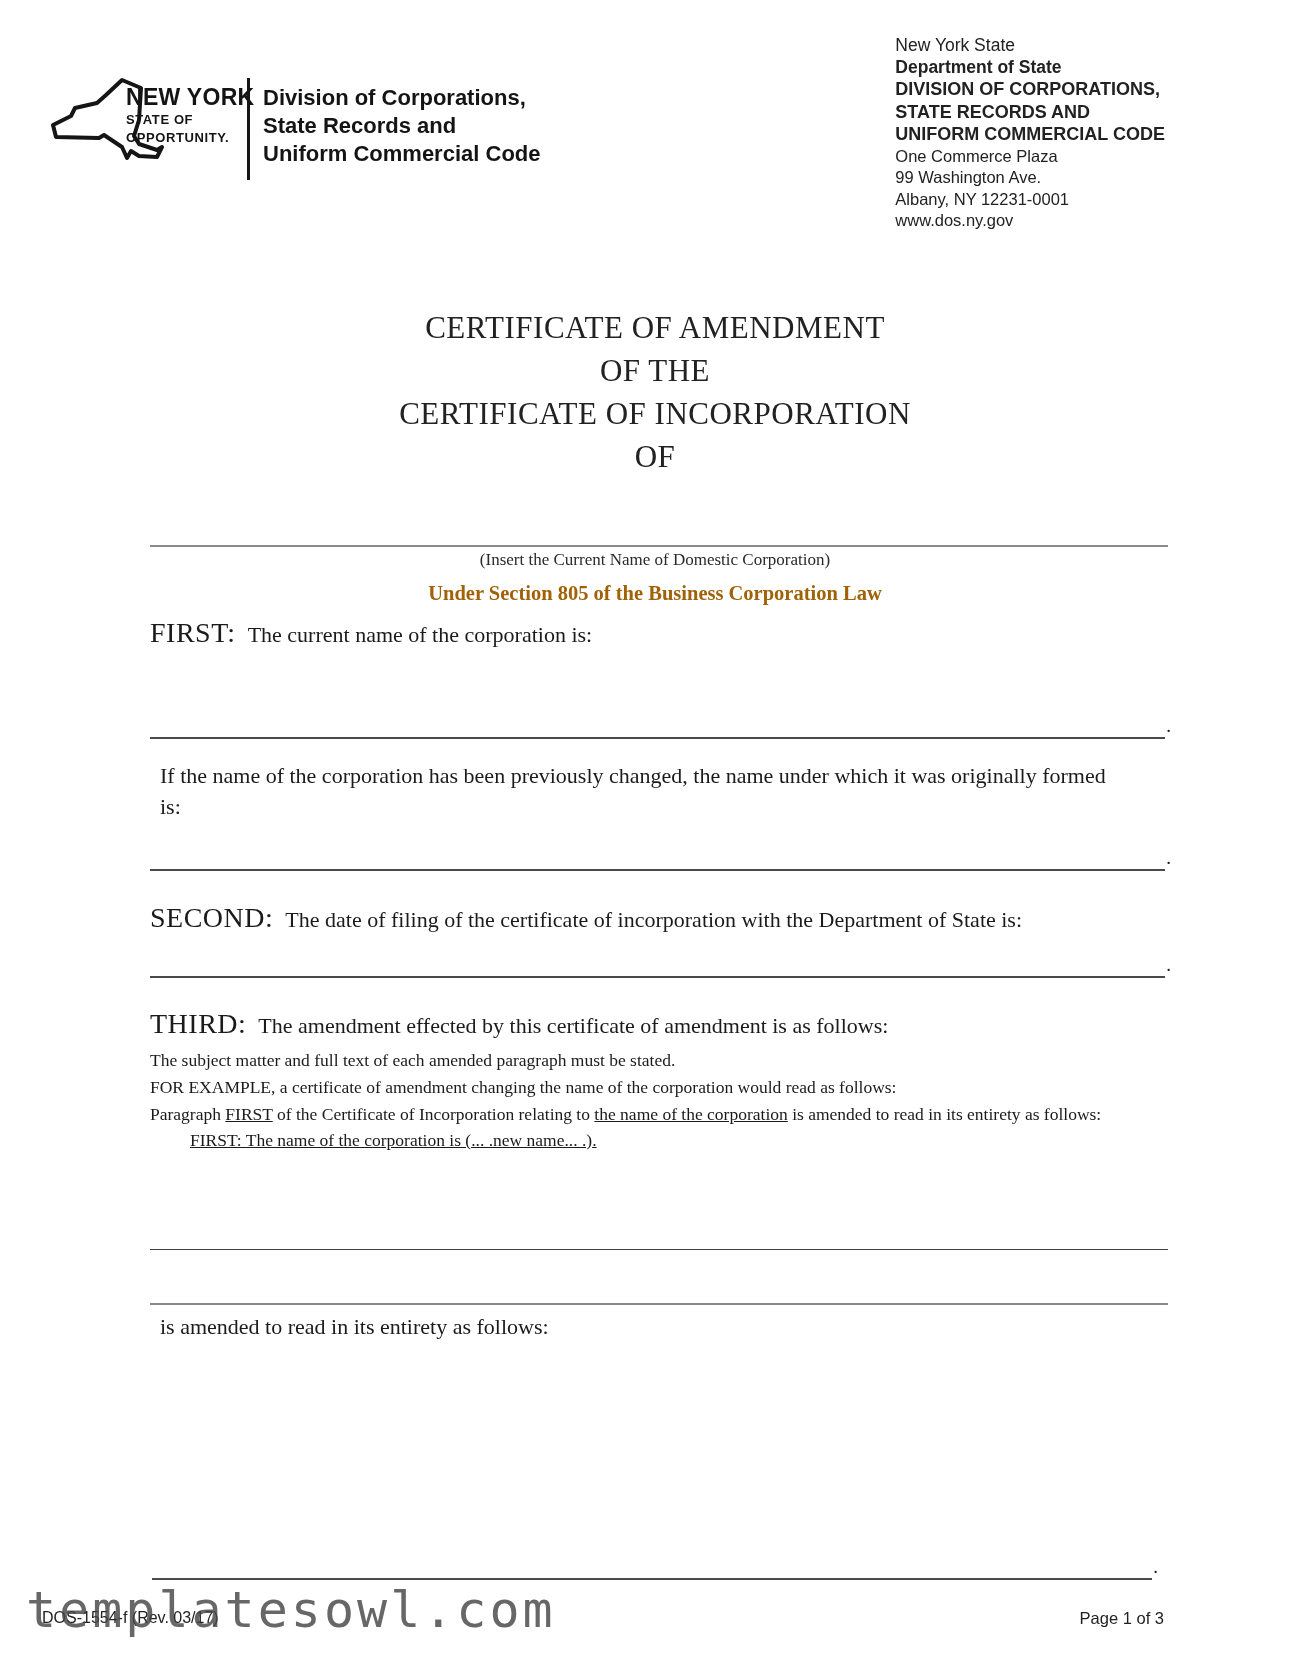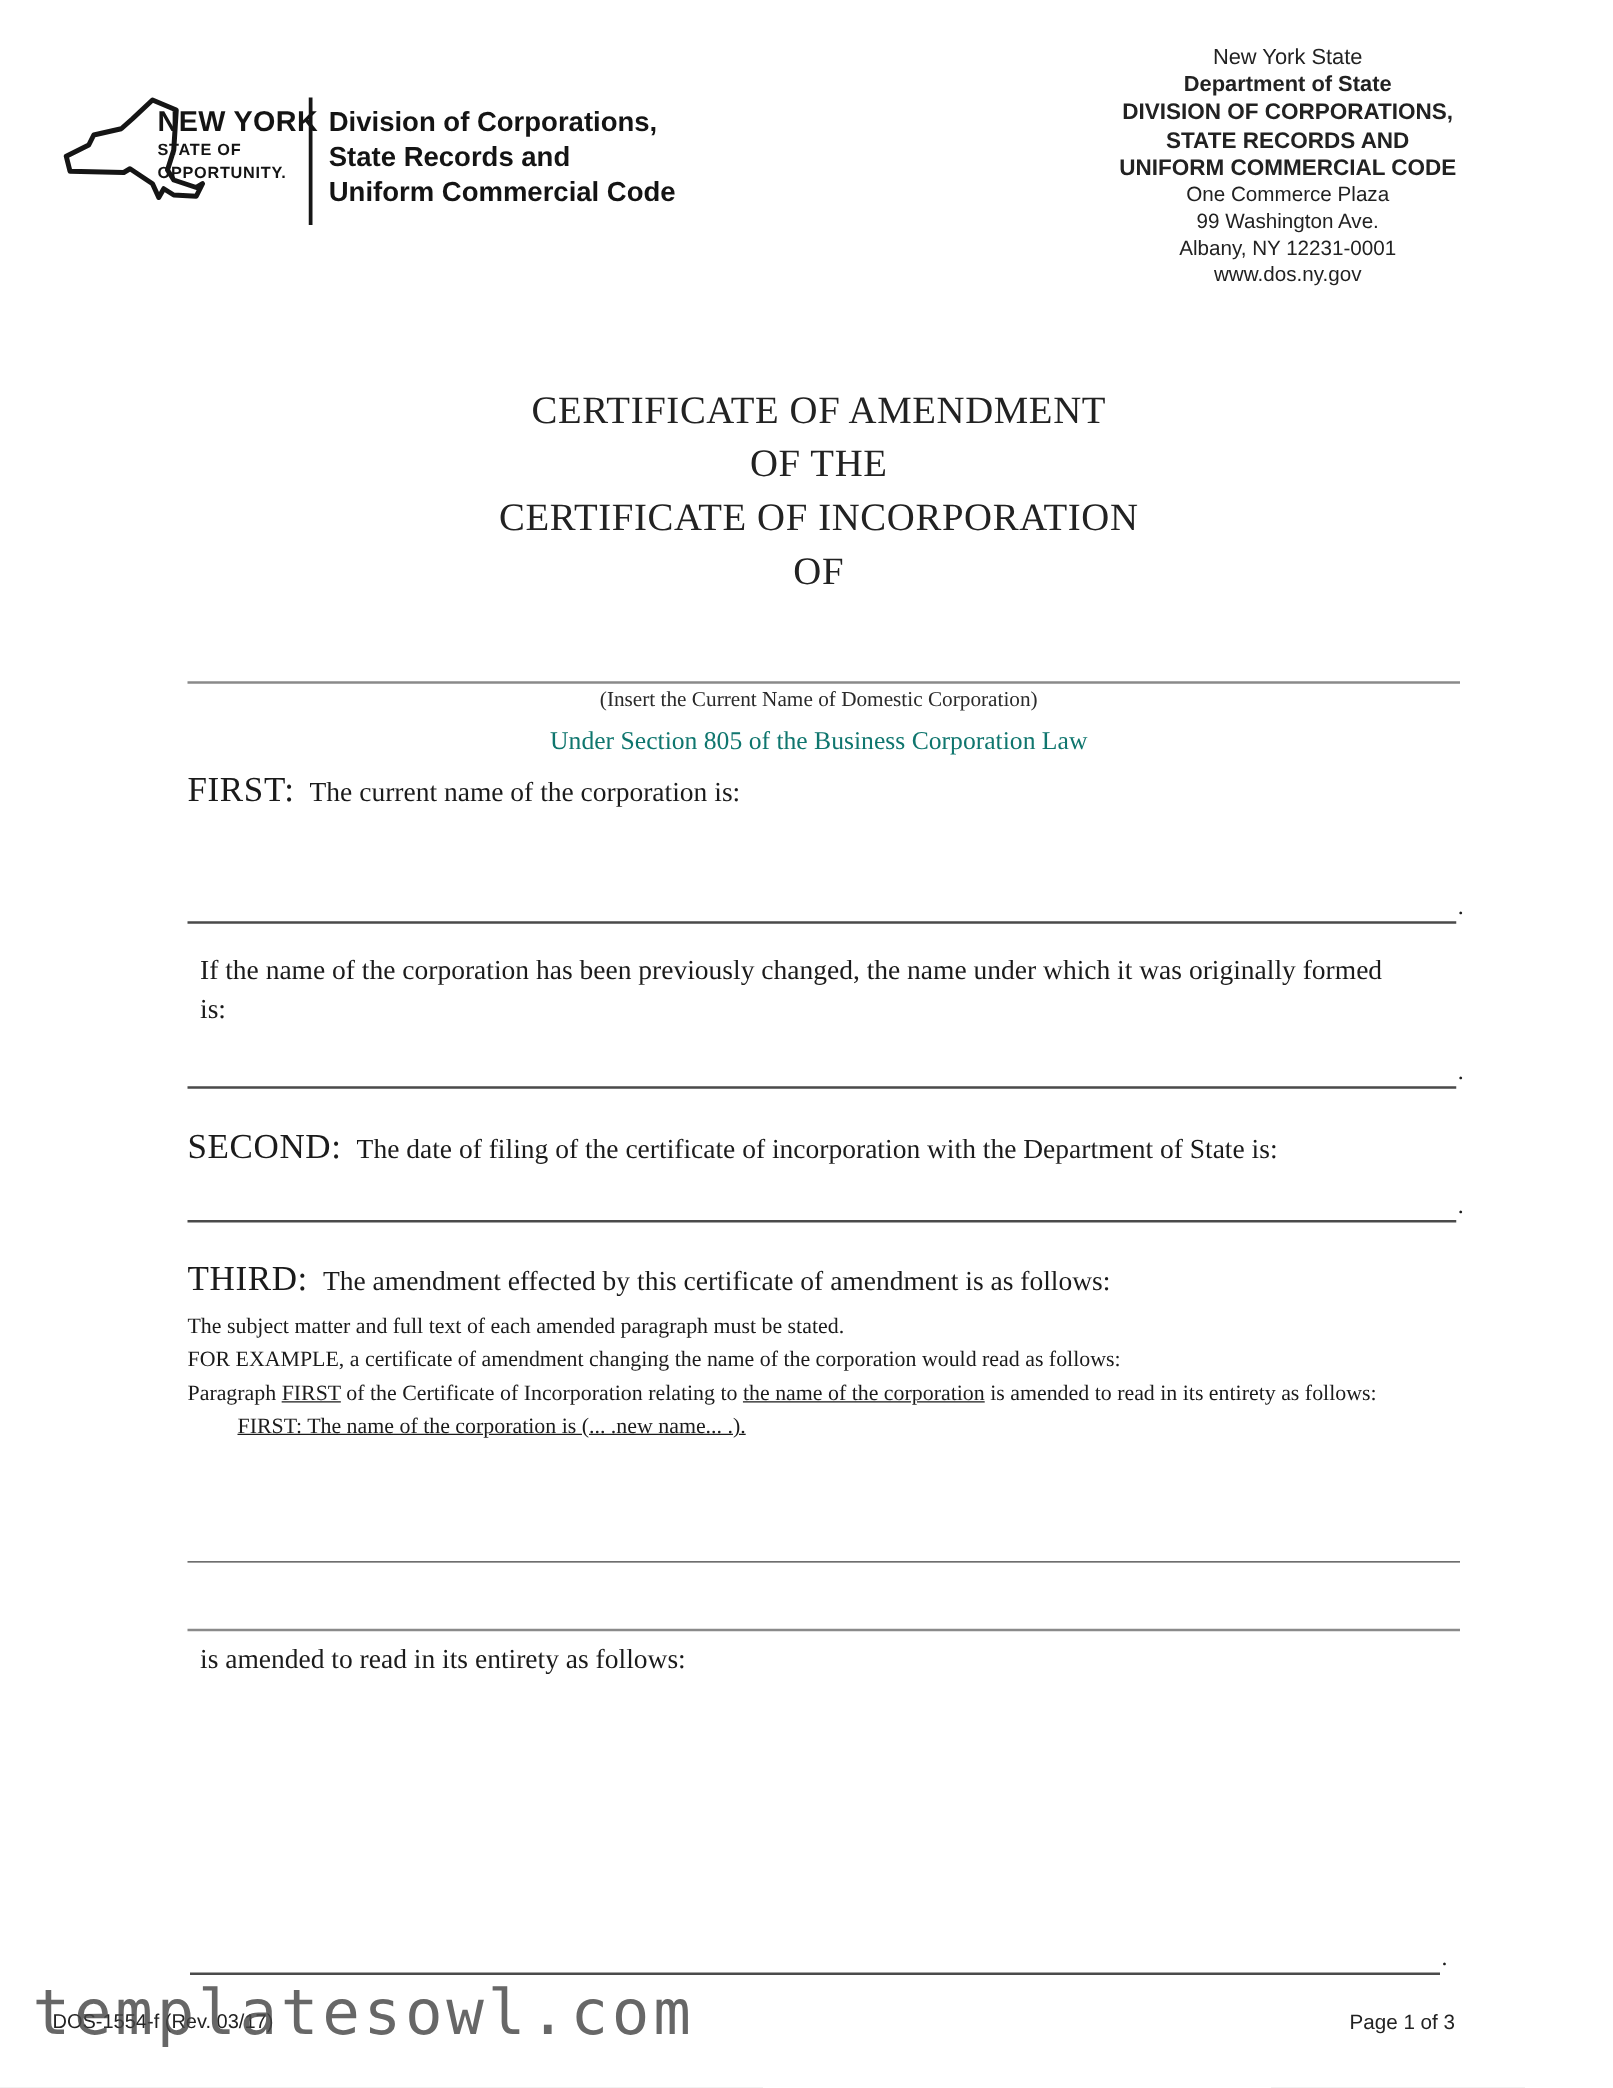--- a/index.html
+++ b/index.html
@@ -15,38 +15,38 @@
   }
 
   
   .logo-map { position:absolute; left:44px; top:72px; width:120px; height:108px; }
   .brand-text { position:absolute; left:126px; top:86px; font-family:"Liberation Sans", sans-serif; color:#141414; }
   .brand-top { font-size:23px; font-weight:800; letter-spacing:0.3px; line-height:23px; }
   .brand-sub { font-size:13px; font-weight:700; letter-spacing:0.6px; line-height:15px; margin-top:3px; }
   .logo-divider { position:absolute; left:247px; top:78px; width:3px; height:102px; background:#161616; }
   .division-block { position:absolute; left:263px; top:84px; font-family:"Liberation Sans", sans-serif; font-size:22px; font-weight:700; line-height:28px; color:#141414; }
 
-  .agency-block { position:absolute; right:125px; top:34px; text-align:center; font-family:"Liberation Sans", sans-serif; color:#222; }
+  .agency-block { position:absolute; right:125px; top:34px; text-align:left; font-family:"Liberation Sans", sans-serif; color:#222; }
   .agency-l1 { font-size:17.5px; line-height:22px; font-weight:400; }
   .agency-l2 { font-size:17.5px; line-height:22px; font-weight:700; }
   .agency-caps { font-size:18px; line-height:22.5px; font-weight:700; }
   .agency-addr { font-size:16.5px; line-height:21.5px; font-weight:400; }
 
   
   .title-block { position:absolute; left:140px; top:306px; width:1030px; text-align:center; font-size:31px; line-height:43px; letter-spacing:0.5px; color:#222; }
 
   
   .rule { position:absolute; border-top:2px solid #4a4a4a; }
   .rule-gray { border-top-color:#8a8a8a; }
   .rule-thin { border-top-width:1.5px; border-top-color:#3f3f3f; }
   .rule .dot { position:absolute; right:-6px; top:-24px; font-size:19px; color:#1c1c1c; }
 
   .center-line { position:absolute; left:140px; width:1030px; text-align:center; white-space:nowrap; }
   .hint { font-size:17px; color:#2a2a2a; }
-  .statute { font-size:20.5px; color:#0f766e; }
+  .statute { font-size:20.5px; color:#a16207;font-weight:bold; }
 
   
   .section { position:absolute; left:150px; white-space:nowrap; }
   .sec-label { font-size:28px; letter-spacing:0.5px; color:#1b1b1b; }
   .sec-text { font-size:22px; margin-left:12px; color:#1b1b1b; }
   .body-par { position:absolute; left:150px; font-size:22px; line-height:31px; color:#1b1b1b;margin-left:10px; }
   .note { position:absolute; left:150px; font-size:17.5px; color:#1b1b1b; white-space:nowrap; }
   .u { text-decoration:underline; }
   .blank { display:inline-block; width:178px; border-bottom:2.5px solid #2b2b2b; margin:0 8px 0 10px; }
 

